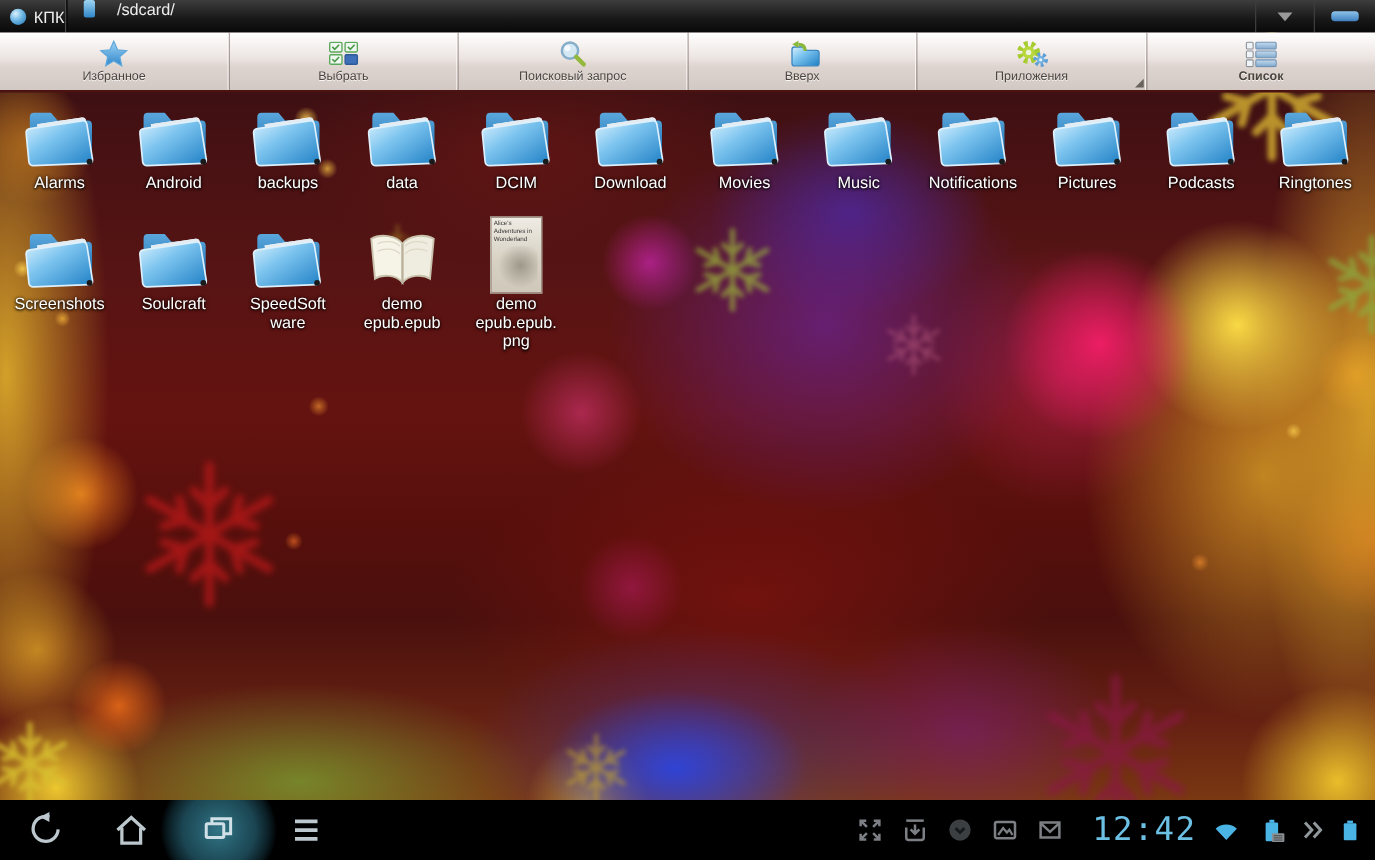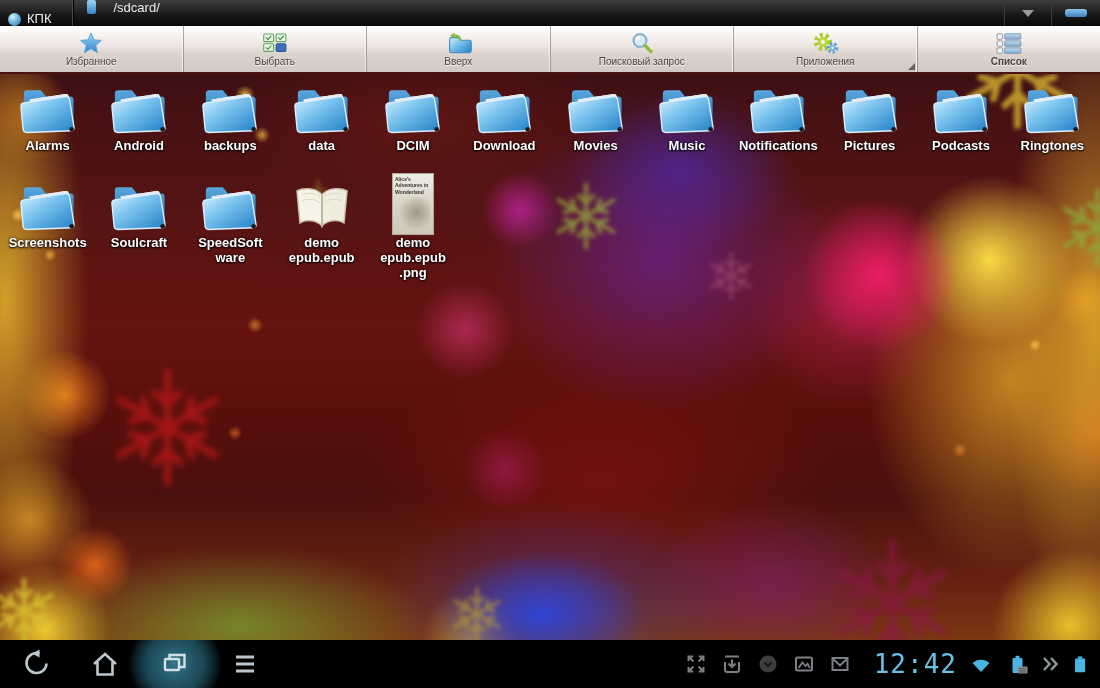--- a/index.html
+++ b/index.html
@@ -44,21 +44,21 @@
       radial-gradient(circle 70px at 25px 115px, rgba(200,110,25,.6), transparent 70%),
       radial-gradient(ellipse 260px 120px at 420px 120px, rgba(120,25,20,.45), transparent 75%),
       linear-gradient(180deg,#2a0d12 0%,#461113 16%,#571414 32%,#651310 48%,#560f0c 62%,#4a100d 72%,#662112 84%,#7c3a12 94%,#6e3a10 100%);
   }
   .sf{position:absolute;filter:blur(2px);}
 
   
   .topbar{position:absolute;top:0;left:0;right:0;height:26px;z-index:5;
     background:linear-gradient(#3d3d3d,#171717 60%,#090909);
     display:flex;align-items:stretch;color:#eee;font-size:13px;}
-  .app-btn{display:flex;align-items:flex-end;gap:6px;padding:0 20px 0 8px;
+  .app-btn{display:flex;align-items:center;gap:6px;padding:0 0 0 8px;
     border-right:1px solid #4a4a4a;box-shadow:1px 0 0 #000;cursor:default;}
   .orb{width:13px;height:13px;border-radius:50%;
     background:radial-gradient(circle at 35% 30%, #d8f0fc, #6db6e4 45%, #1e6fae);}
   .path-btn{display:flex;align-items:flex-start;gap:18px;padding:0 14px;}
   .dev-icon{width:9px;height:14px;border-radius:2px;
     background:linear-gradient(#9fd4f2,#2f86c8);}
   .tb-spacer{flex:1;}
   .dd-btn{width:46px;display:flex;align-items:center;justify-content:center;
     border-left:1px solid #3c3c3c;}
   .caret{width:0;height:0;border-left:6px solid transparent;border-right:6px solid transparent;
@@ -75,21 +75,21 @@
   .tbtn{flex:1;position:relative;display:flex;flex-direction:column;align-items:center;
     justify-content:center;gap:1px;border-right:1px solid rgba(115,95,90,.55);
     box-shadow:inset -1px 0 0 rgba(255,255,255,.75);}
   .tbtn:last-child{border-right:none;box-shadow:none;font-weight:bold;}
   .ticon{height:24px;display:flex;align-items:center;}
   .tlabel{font-size:10px;color:#4a443f;text-shadow:0 1px 0 rgba(255,255,255,.85);}
   .fold{position:absolute;right:2px;bottom:2px;width:0;height:0;
     border-left:7px solid transparent;border-bottom:7px solid #6a625c;}
 
   
-  .content{position:absolute;top:72px;left:0;right:0;bottom:48px;z-index:2;font-weight:bold;}
+  .content{position:absolute;top:72px;left:0;right:0;bottom:48px;z-index:2;}
   .files-grid{display:grid;grid-template-columns:repeat(12,1fr);grid-auto-rows:97px;
     padding:6px 2px 0;justify-items:center;}
   .file-item{display:flex;flex-direction:column;align-items:center;gap:1px;width:90px;}
   .icon-box{height:60px;display:flex;align-items:flex-end;justify-content:center;}
   .file-label{font-size:13px;color:#fff;text-align:center;line-height:1.15;
     text-shadow:0 1px 2px #000,0 0 3px rgba(0,0,0,.85);word-break:break-word;max-width:88px;}
   .file-label.narrow{max-width:66px;}
   .thumb{width:42px;height:62px;border:1px solid #b0aa9c;box-sizing:border-box;
     background:linear-gradient(#efece4,#d8d2c4 55%,#cfc8ba);
     display:flex;flex-direction:column;overflow:hidden;}
@@ -246,37 +246,37 @@
           <rect x="12" y="0.7" width="9" height="7" rx="1" fill="#f0f7f0" stroke="#5aa85a"></rect>
           <rect x="0.7" y="9.7" width="9" height="7" rx="1" fill="#f0f7f0" stroke="#5aa85a"></rect>
           <rect x="12" y="9.7" width="9" height="7" rx="1" fill="#3f6fb8" stroke="#2e5a9a"></rect>
           <path d="M2.6 4 L4.4 5.8 L7.6 2.4 M14 4 L15.8 5.8 L19 2.4 M2.6 13 L4.4 14.8 L7.6 11.4" stroke="#4a9a4a" stroke-width="1.2" fill="none"></path>
         </svg>
       </span>
       <span class="tlabel">Выбрать</span>
     </div>
     <div class="tbtn">
       <span class="ticon">
+        <svg viewBox="0 0 24 24" width="26" height="24">
+          <circle cx="10" cy="9.5" r="6.5" fill="#cfe7f6" fill-opacity=".85" stroke="#86aec9" stroke-width="2"></circle>
+          <circle cx="8" cy="7.5" r="2.4" fill="#fff" opacity=".7"></circle>
+          <line x1="15" y1="14.5" x2="21" y2="20.5" stroke="#93b83c" stroke-width="3.4" stroke-linecap="round"></line>
+        </svg>
+      </span>
+      <span class="tlabel">Поисковый запрос</span>
+    </div>
+    <div class="tbtn">
+      <span class="ticon">
         <svg viewBox="0 0 26 22" width="28" height="24">
           <path d="M7 6 h7 l2 2.5 h7.5 q1.8 0 1.8 1.8 V18.2 q0 1.8 -1.8 1.8 H7 q-1.8 0 -1.8 -1.8 V7.8 q0-1.8 1.8-1.8 z" fill="url(#gFolderFront)" stroke="#3f88c0" stroke-width="1"></path>
           <path d="M15 9 Q15 4 10 4" fill="none" stroke="#8ab838" stroke-width="2.4"></path>
           <path d="M10 1.4 L10 6.6 L5.4 4 Z" fill="#8ab838"></path>
         </svg>
       </span>
       <span class="tlabel">Вверх</span>
-    </div>
-    <div class="tbtn">
-      <span class="ticon">
-        <svg viewBox="0 0 24 24" width="26" height="24">
-          <circle cx="10" cy="9.5" r="6.5" fill="#cfe7f6" fill-opacity=".85" stroke="#86aec9" stroke-width="2"></circle>
-          <circle cx="8" cy="7.5" r="2.4" fill="#fff" opacity=".7"></circle>
-          <line x1="15" y1="14.5" x2="21" y2="20.5" stroke="#93b83c" stroke-width="3.4" stroke-linecap="round"></line>
-        </svg>
-      </span>
-      <span class="tlabel">Поисковый запрос</span>
     </div>
     <div class="tbtn">
       <span class="ticon">
         <svg viewBox="0 0 26 22" width="28" height="24">
           <circle cx="11" cy="10" r="6" fill="none" stroke="#a6cc30" stroke-width="5" stroke-dasharray="2.6 2.4"></circle>
           <circle cx="11" cy="10" r="4.6" fill="#b8d83e"></circle>
           <circle cx="11" cy="10" r="2" fill="#eef2e0"></circle>
           <circle cx="20" cy="15.5" r="3.6" fill="none" stroke="#5e9fd6" stroke-width="3.6" stroke-dasharray="1.9 1.7"></circle>
           <circle cx="20" cy="15.5" r="2.8" fill="#74b2e2"></circle>
           <circle cx="20" cy="15.5" r="1.2" fill="#e8f2fa"></circle>

